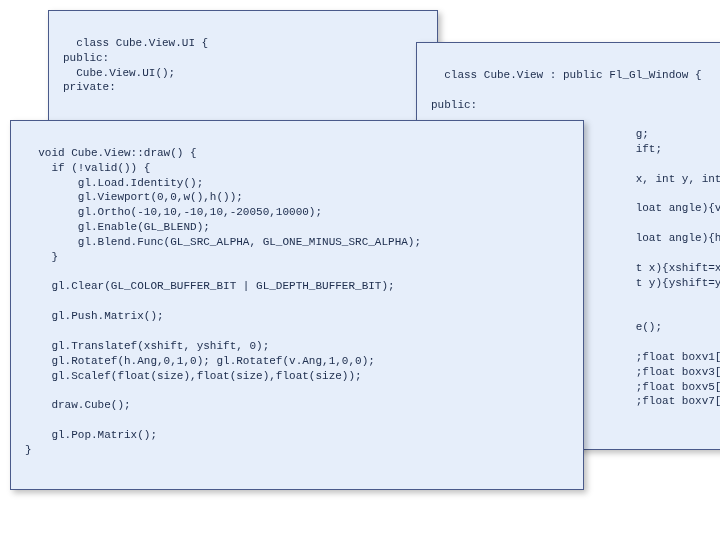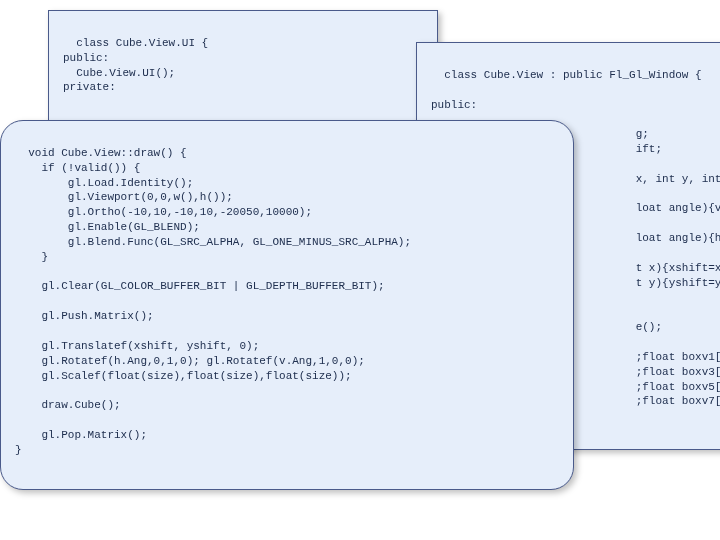--- a/index.html
+++ b/index.html
@@ -34,21 +34,21 @@
     border: 1px solid #7a7688;
     box-shadow: 2px 2px 4px rgba(0,0,0,0.2);
     font-size: 8px;
     text-align: center;
     color: #555;
     line-height: 8px;
     padding-top: 2px;
   }
   .card1 { top: 10px;  left: 48px;  width: 360px; z-index: 2; }
   .card2 { top: 42px;  left: 416px; width: 284px; z-index: 3; }
-  .card3 { top: 120px; left: 0;  width: 544px; height: 348px; z-index: 4; border-radius: 23px; }
+  .card3 { top: 120px; left: 10px;  width: 544px; height: 348px; z-index: 4; }
 </style>
 </head>
 <body>
 
 <div class="ghost-window">
   <span>×</span>
 </div>
 
 <div class="code-card card1">
   <span>class Cube.View.UI {

